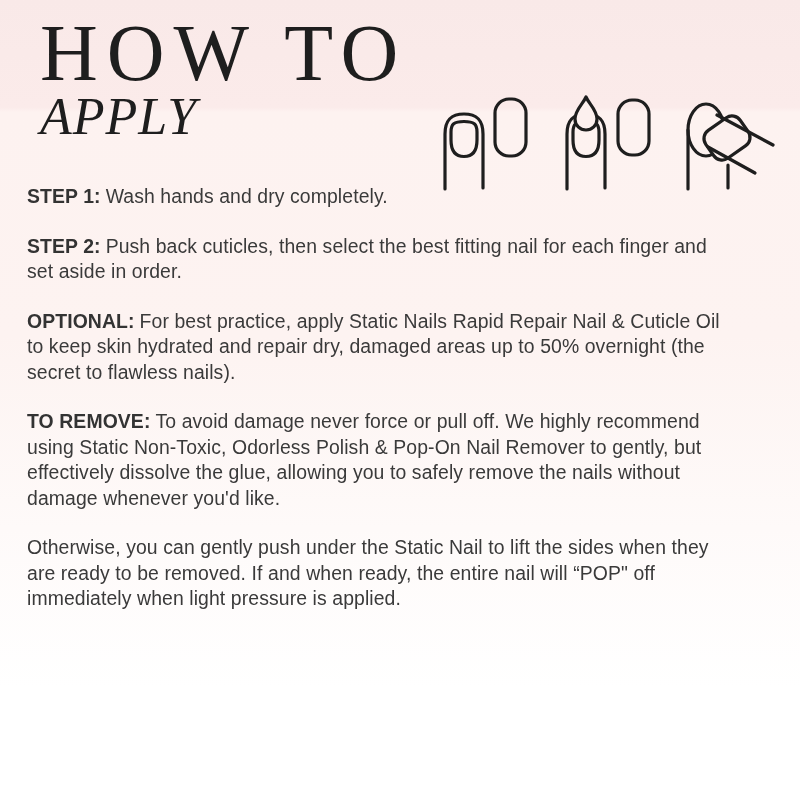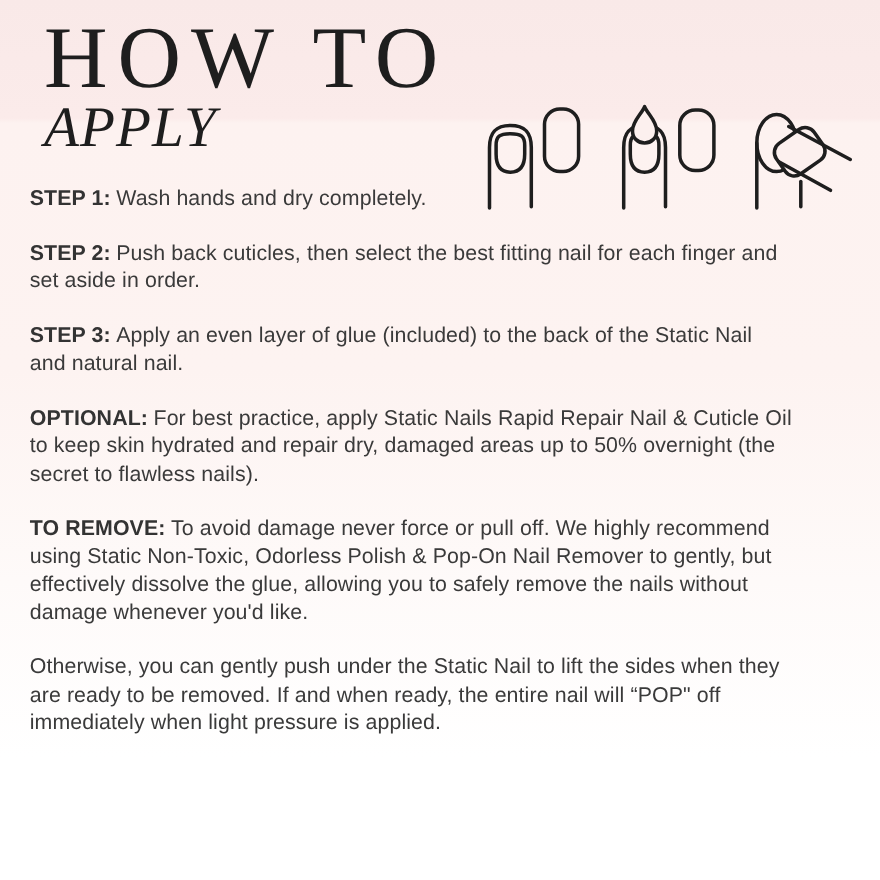--- a/index.html
+++ b/index.html
@@ -44,21 +44,21 @@
   }
   .nails path,.nails rect,.nails line,.nails ellipse{
     stroke:var(--ink);
     stroke-width:3.2;
     fill:none;
     stroke-linecap:round;
     stroke-linejoin:round;
   }
   .nails .masked{fill:var(--mask);}
   .steps{
-    position:absolute;left:27px;top:168px;width:751px;
+    position:absolute;left:27px;top:184px;width:751px;
     color:var(--body-ink);
     font-size:19.4px;line-height:25.5px;
     letter-spacing:0.1px;
   }
   .para{margin:0 0 24px 0;}
   .p-label{font-weight:700;color:#333333;margin-right:5px;}
   .p-label:empty{margin-right:0;}
   .p-text{white-space:pre-line;}
 </style>
 </head>
@@ -101,22 +101,20 @@
       <line x1="288" y1="71" x2="288" y2="94"></line>
     </g>
   </svg>
 
   <main class="steps">
     <p class="para"><b class="p-label">STEP 1:</b><span class="p-text">Wash hands and dry completely.</span></p>
 
     <p class="para"><b class="p-label">STEP 2:</b><span class="p-text">Push back cuticles, then select the best fitting nail for each finger and
 set aside in order.</span></p>
 
-    <p class="para"><b class="p-label">STEP 3:</b><span class="p-text">Apply an even layer of glue (included) to the back of the Static Nail
-and natural nail.</span></p>
 
 
     <p class="para"><b class="p-label">OPTIONAL:</b><span class="p-text">For best practice, apply Static Nails Rapid Repair Nail &amp; Cuticle Oil
 to keep skin hydrated and repair dry, damaged areas up to 50% overnight (the
 secret to flawless nails).</span></p>
 
     <p class="para"><b class="p-label">TO REMOVE:</b><span class="p-text">To avoid damage never force or pull off. We highly recommend
 using Static Non-Toxic, Odorless Polish &amp; Pop-On Nail Remover to gently, but
 effectively dissolve the glue, allowing you to safely remove the nails without
 damage whenever you'd like.</span></p>

